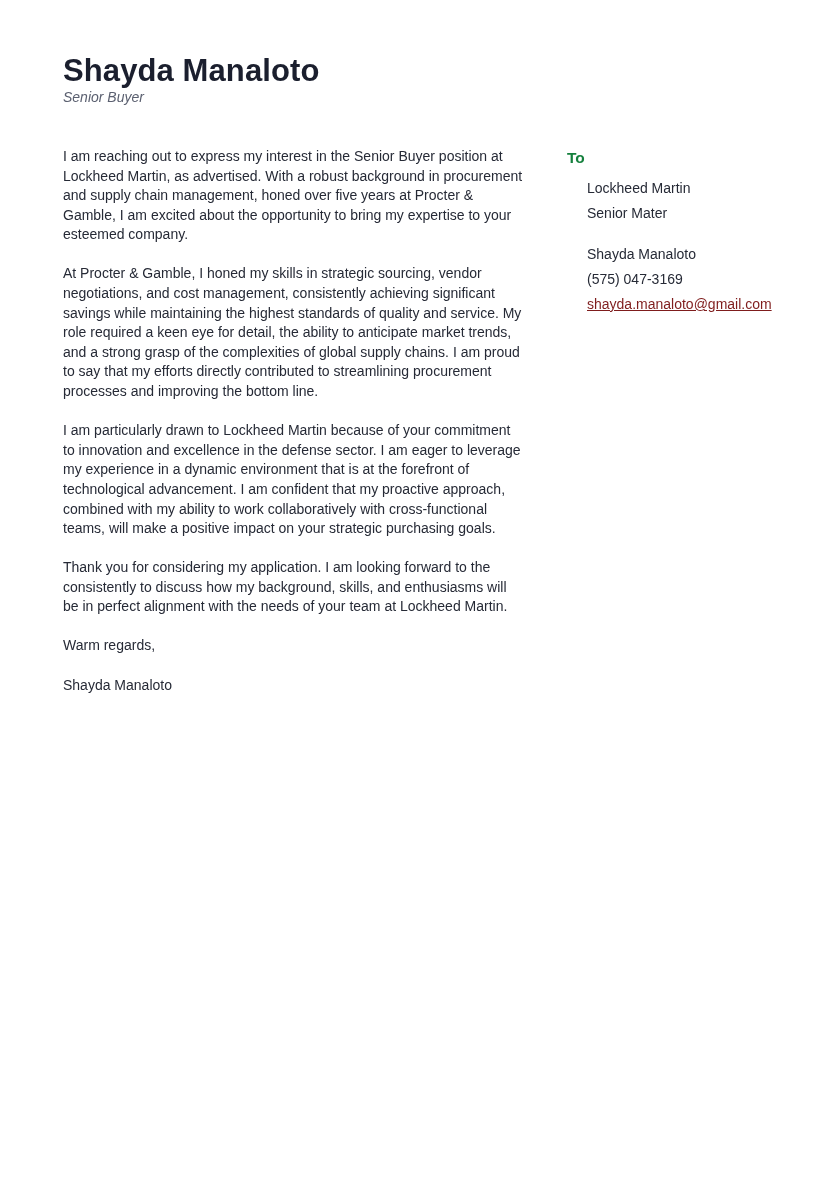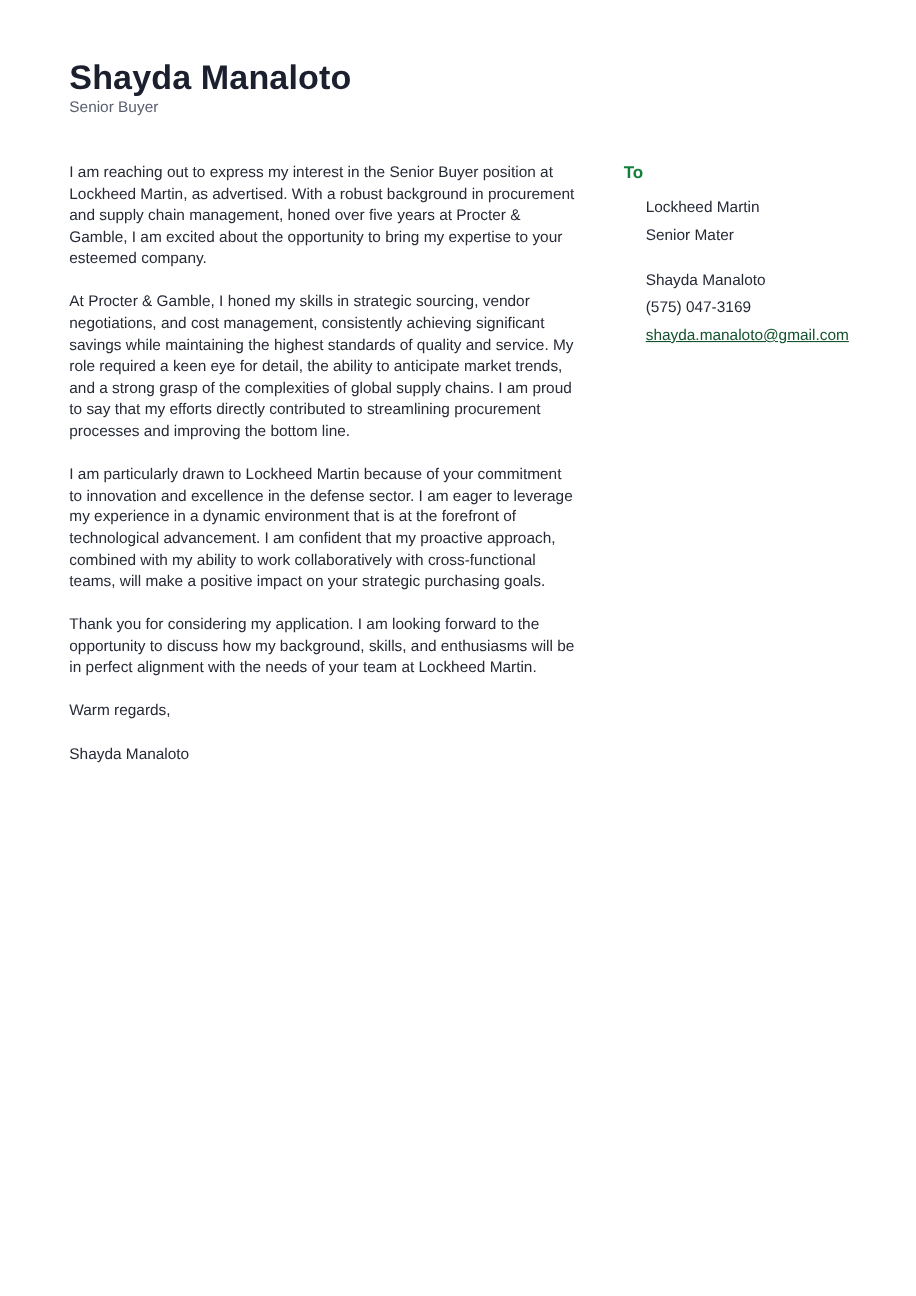--- a/index.html
+++ b/index.html
@@ -1,39 +1,39 @@
 <!DOCTYPE html>
 <html><head>
 <meta charset="utf-8">
 <style>
   html, body { margin:0; padding:0; background:#ffffff; }
   body { width:833px; height:1178px; position:relative; overflow:hidden;
          font-family:"Liberation Sans", sans-serif; color:#1f2230; }
   .name { position:absolute; left:63px; top:52px; font-size:31px; font-weight:bold;
           color:#1b1f2e; letter-spacing:0.1px; margin:0; line-height:38px; }
-  .title { position:absolute; left:63px; top:88px; font-size:14px; color:#5b6070; line-height:18px; }
+  .title { position:absolute; left:63px; top:88px; font-size:14px; color:#5b6070; line-height:18px;font-style:italic; }
   .letter { position:absolute; left:63px; top:147px; width:462px; font-size:14px; line-height:19.6px; color:#262a36; }
   .letter p { margin:0 0 19.5px 0; }
   .side { position:absolute; left:567px; top:148px; width:240px; font-size:14px; color:#262a36; }
   .side h3 { margin:0 0 8px 0; font-size:15.5px; font-weight:bold; color:#15803d; line-height:20px; }
   .side .line { line-height:25px;margin-left:20px; }
   .side .group { margin-bottom:16px; }
-  .side a { color:#14532d; text-decoration:underline; }
+  .side a { color:#7f1d1d; text-decoration:underline; }
 </style>
 </head>
 <body>
 
 <h1 class="name">Shayda Manaloto</h1>
 <div class="title">Senior Buyer</div>
 
 <div class="letter">
   <p>I am reaching out to express my interest in the Senior Buyer position at Lockheed Martin, as advertised. With a robust background in procurement and supply chain management, honed over five years at Procter &amp; Gamble, I am excited about the opportunity to bring my expertise to your esteemed company.</p>
   <p>At Procter &amp; Gamble, I honed my skills in strategic sourcing, vendor negotiations, and cost management, consistently achieving significant savings while maintaining the highest standards of quality and service. My role required a keen eye for detail, the ability to anticipate market trends, and a strong grasp of the complexities of global supply chains. I am proud to say that my efforts directly contributed to streamlining procurement processes and improving the bottom line.</p>
   <p>I am particularly drawn to Lockheed Martin because of your commitment to innovation and excellence in the defense sector. I am eager to leverage my experience in a dynamic environment that is at the forefront of technological advancement. I am confident that my proactive approach, combined with my ability to work collaboratively with cross-functional teams, will make a positive impact on your strategic purchasing goals.</p>
-  <p>Thank you for considering my application. I am looking forward to the opportunity to discuss how my background, skills, and enthusiasms will be in perfect alignment with the needs of your team at Lockheed Martin.</p>
+  <p>Thank you for considering my application. I am looking forward to the consistently to discuss how my background, skills, and enthusiasms will be in perfect alignment with the needs of your team at Lockheed Martin.</p>
   <p>Warm regards,</p>
   <p>Shayda Manaloto</p>
 </div>
 
 <div class="side">
   <div class="group">
     <h3>To</h3>
     <div class="line">Lockheed Martin</div>
     <div class="line">Senior Mater</div>
   </div>

